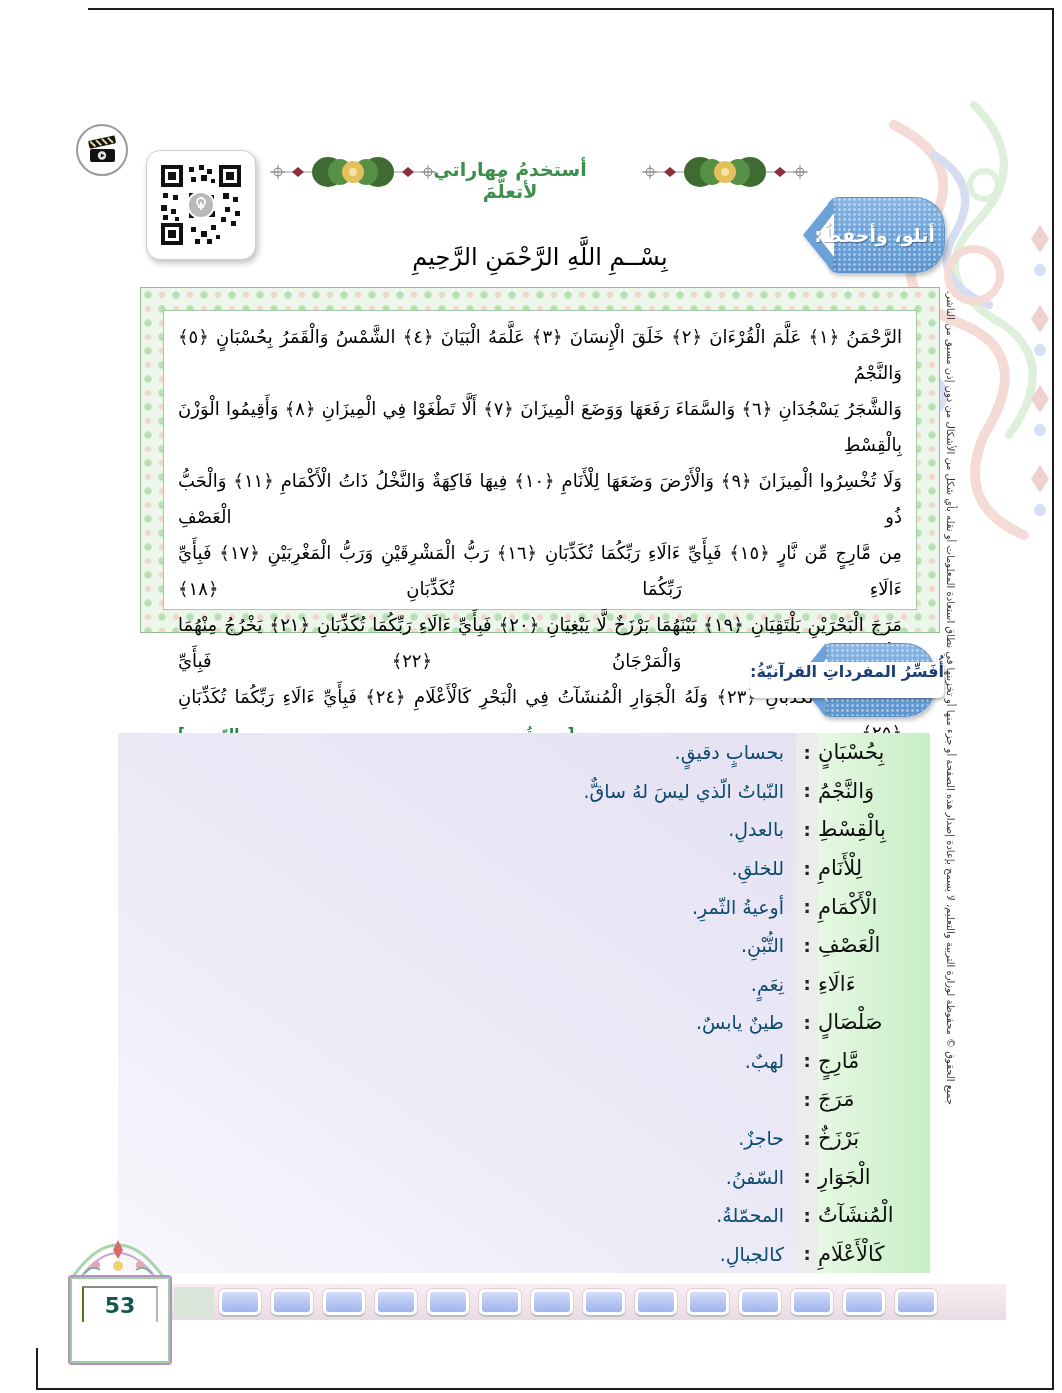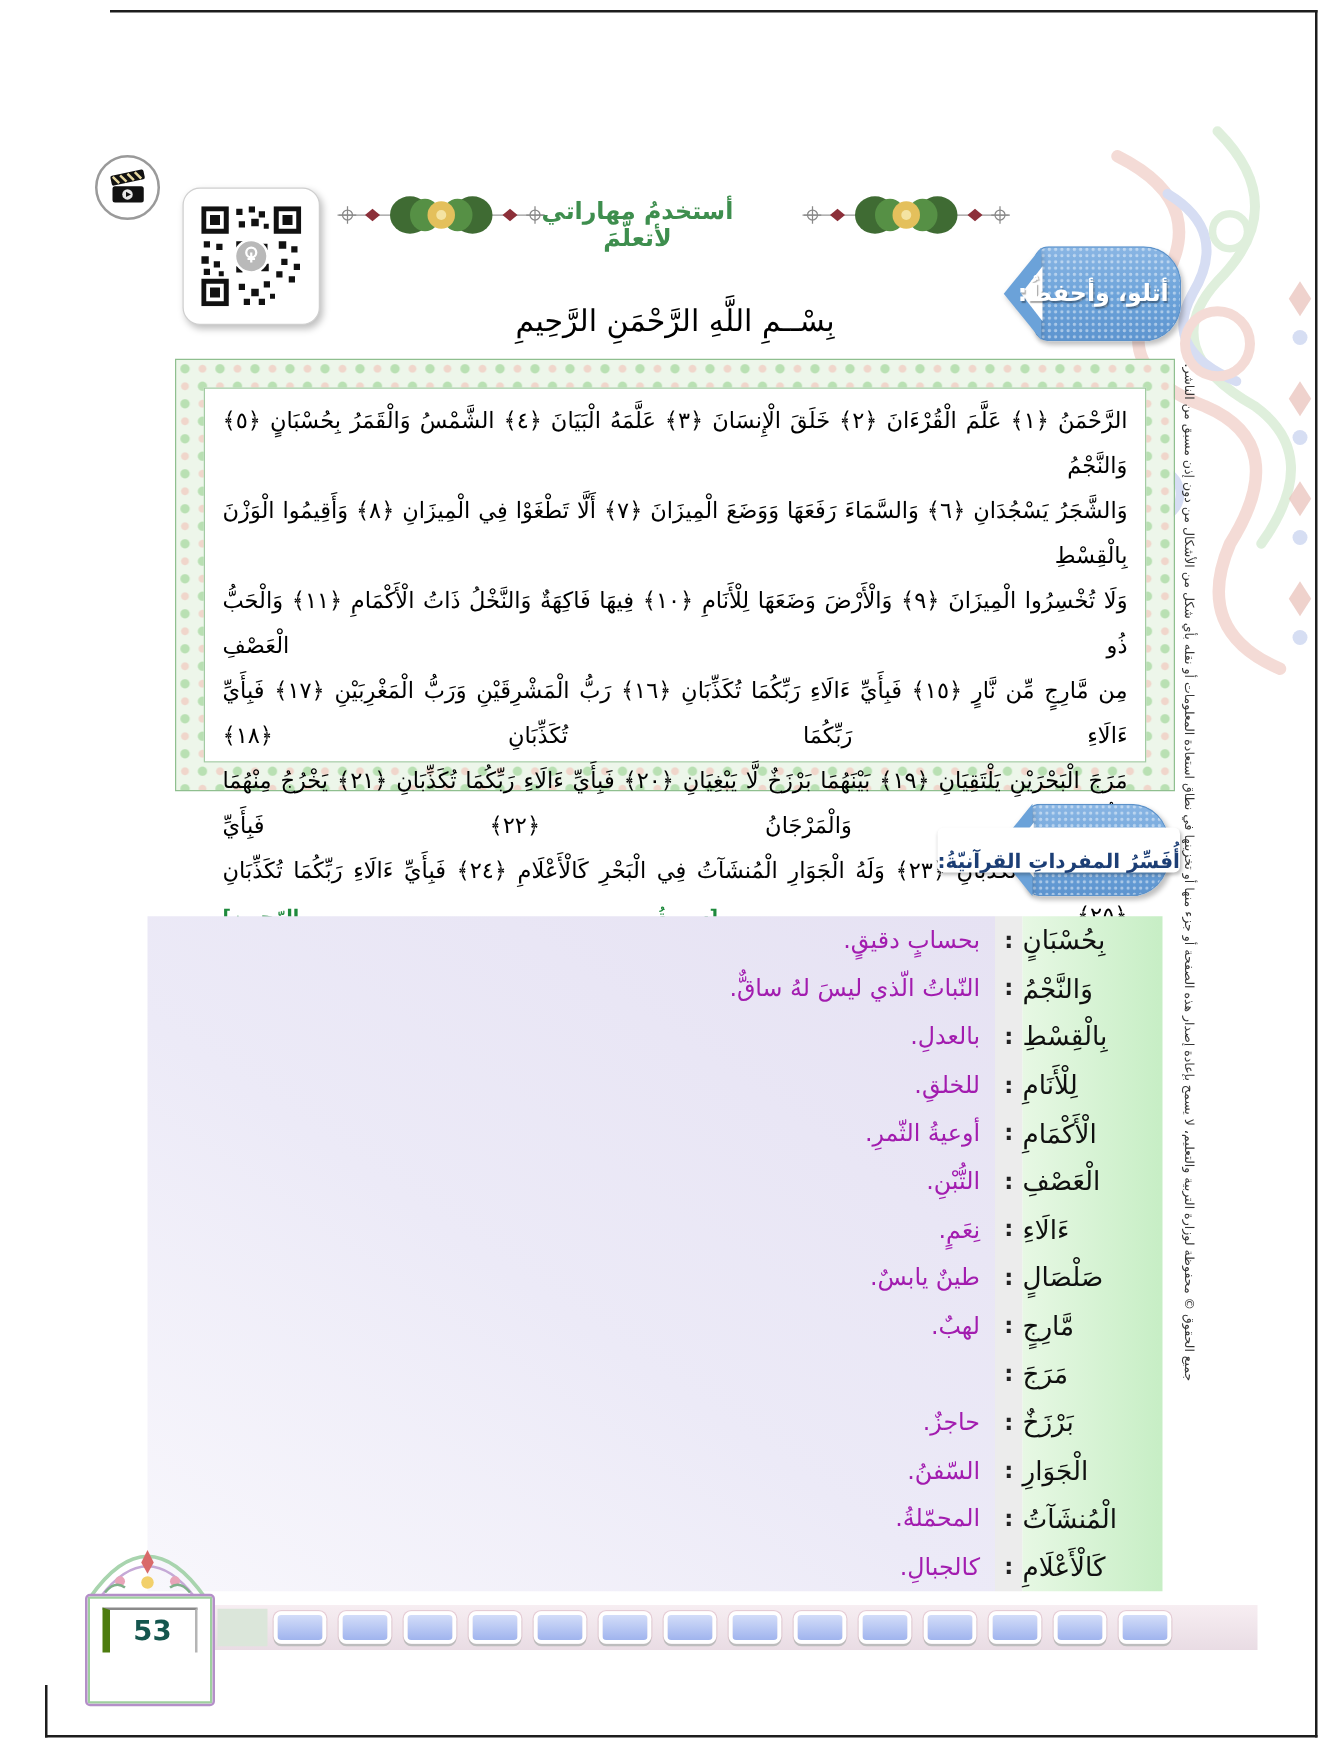--- a/index.html
+++ b/index.html
@@ -30,21 +30,21 @@
     background-size:5px 5px,100% 100%;
     box-shadow:inset 0 0 0 1px #5d92c9, 2px 3px 4px rgba(0,0,0,.25);}
   .banner .tip{position:absolute;left:0;top:50%;transform:translateY(-50%);width:0;height:0;
     border-top:37px solid transparent;border-bottom:37px solid transparent;border-right:30px solid #6ba2d9;
     filter:drop-shadow(1px 2px 2px rgba(0,0,0,.2));}
   .banner .notch{position:absolute;left:14px;top:50%;transform:translateY(-50%);width:0;height:0;
     border-top:22px solid transparent;border-bottom:22px solid transparent;border-right:17px solid #fff;z-index:2;}
   .banner .lbl{position:absolute;z-index:3;color:#fff;font-weight:bold;font-size:19px;
     right:10px;top:50%;transform:translateY(-50%);text-shadow:1px 1px 1px rgba(0,0,0,.35);white-space:nowrap;}
   .banner2 .whitebox{position:absolute;z-index:4;left:0;top:19px;height:36px;min-width:170px;background:#fff;
-    border-radius:5px;box-shadow:1px 2px 3px rgba(0,0,0,.25);display:flex;align-items:flex-end;justify-content:center;}
+    border-radius:5px;box-shadow:1px 2px 3px rgba(0,0,0,.25);display:flex;align-items:flex-start;justify-content:center;}
   .banner2 .whitebox span{color:#1c3e75;font-weight:bold;font-size:16px;white-space:nowrap;direction:rtl;}
 
   
   .bismillah{left:240px;top:243px;width:600px;text-align:center;font-size:24px;color:#000000;direction:rtl;}
 
   
   .quran-frame{left:140px;top:287px;width:800px;height:346px;box-sizing:border-box;border:1px solid #8fbf8f;
     background:
       radial-gradient(circle at 7px 7px,#b9e0b3 3.2px,transparent 4.2px),
       radial-gradient(circle at 21px 21px,#b9e0b3 3.2px,transparent 4.2px),
@@ -62,32 +62,32 @@
   .vocab-panel{left:118px;top:733px;width:812px;height:540px;direction:rtl;}
   .strip-def{position:absolute;left:0;top:0;bottom:0;right:134px;
     background:linear-gradient(215deg,#e6e2f3 0%,#eceaf7 55%,#f8f7fc 100%);}
   .strip-colon{position:absolute;top:0;bottom:0;right:112px;width:22px;background:#ececec;}
   .strip-word{position:absolute;top:0;bottom:0;right:0;width:112px;
     background:linear-gradient(90deg,#e7f8e4,#c7eec5);}
   .vrows{position:absolute;inset:0;display:flex;flex-direction:column;}
   .vrow{flex:1;display:grid;grid-template-columns:112px 22px 1fr;align-items:center;}
   .vword{text-align:left;font-size:21px;color:#101010;}
   .vcolon{text-align:center;font-size:18px;font-weight:bold;color:#222;}
-  .vdef{font-size:19px;color:#a21caf;padding-inline-start:12px;text-align:start;}
+  .vdef{font-size:19px;color:#0c4a6e;padding-inline-start:12px;text-align:start;}
 
   
   .copyright{left:151px;top:1105px;width:805px;height:16px;transform-origin:top right;
     transform:rotate(90deg);font-size:10px;color:#333;direction:rtl;white-space:nowrap;
     text-align:center;}
 
   
   .plate{left:68px;top:1275px;width:100px;height:86px;background:#fff;border:2px solid #b48fc8;
     border-radius:4px;box-shadow:0 0 0 2px #9ecf9e inset;z-index:2;}
   .plate .numbox{margin:9px 12px 0 12px;height:34px;background:#fff;border-top:2px solid #8a8a8a;
-    border-left:6px solid #4d7c0f;border-right:2px solid #b5b5b5;display:flex;align-items:center;justify-content:center;}
+    border-left:2px solid #4d7c0f;border-right:2px solid #b5b5b5;display:flex;align-items:center;justify-content:center;}
   .plate .numbox span{color:#15564e;font-weight:bold;font-size:22px;}
   .crown{left:64px;top:1238px;width:108px;height:40px;z-index:1;}
   .band{left:166px;top:1284px;width:840px;height:36px;display:flex;align-items:center;
     background:linear-gradient(180deg,#f7eef2,#e9dce4);padding:0 2px;box-sizing:border-box;}
   .band .sage{width:40px;height:30px;background:#dbe6da;margin-left:6px;}
   .gem{width:36px;height:20px;background:linear-gradient(180deg,#d3ddf9,#a0b4ee);
     border:3px solid #fff;border-radius:6px;box-shadow:0 2px 0 #bdbdbd,0 0 0 1px #e5ccd5;margin:0 5px;flex:none;}
 
   svg{display:block;}
 </style>

